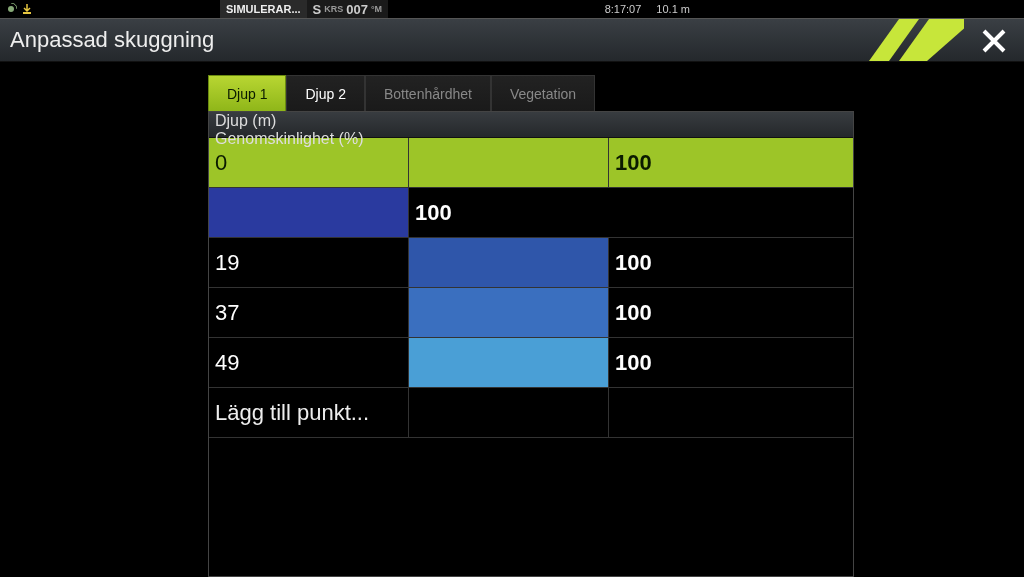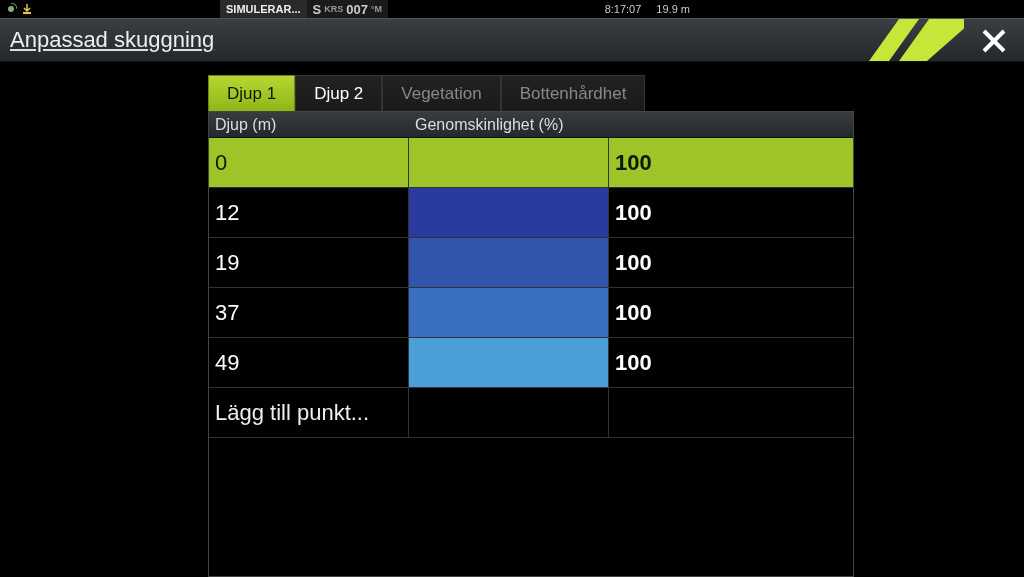--- a/index.html
+++ b/index.html
@@ -53,21 +53,20 @@
     }
     .title-bar {
       height: 44px;
       background: linear-gradient(#3a3f44, #24282c);
       border-top: 1px solid #555;
       border-bottom: 1px solid #111;
       display: flex;
       align-items: center;
       padding-left: 10px;
       position: relative;
-      text-decoration: underline;
     }
     .title-text {
       font-size: 22px;
       color: #eee;
     }
     .accent-stripes {
       position: absolute;
       right: 60px;
       top: 0;
       height: 100%;
@@ -91,21 +90,21 @@
       top: 75px;
     }
     .tabs {
       display: flex;
       height: 36px;
     }
     .tab {
       padding: 0 18px;
       display: flex;
       align-items: center;
-      font-size: 17px;
+      font-size: 14px;
       color: #888;
       border: 1px solid #333;
       border-bottom: none;
       background: linear-gradient(#222,#1a1a1a);
       cursor: pointer;
     }
     .tab.active {
       background: linear-gradient(#b8d632,#8fb619);
       color: #0a1a00;
       font-weight: 500;
@@ -120,20 +119,21 @@
       height: 466px;
       background: #000;
     }
     .thead {
       display: flex;
       height: 26px;
       background: linear-gradient(#383c40,#25282b);
       border-bottom: 1px solid #111;
       font-size: 16px;
       color: #ddd;
+      flex-direction: column;
     }
     .th1 { width: 200px; padding-left: 6px; display:flex;align-items:center; }
     .th2 { width: 200px; padding-left: 6px; display:flex;align-items:center; }
     .th3 { flex: 1; padding-left: 6px; display:flex;align-items:center; }
     .tbody {}
     .trow {
       display: flex;
       height: 50px;
       border-bottom: 1px solid #333;
       font-size: 22px;
@@ -167,57 +167,56 @@
   </div>
   <div class="status-sim">SIMULERAR...</div>
   <div class="status-heading">
     <span style="font-size:13px;">S</span>
     <span style="font-size:9px;color:#999;">KRS</span>
     <span style="font-size:13px;">007</span>
     <span style="font-size:9px;color:#999;">°M</span>
   </div>
   <div class="status-right">
     <span>8:17:07</span>
-    <span>19.9 m</span>
+    <span>10.1 m</span>
   </div>
 </div>
 
 <div class="title-bar">
   <span class="title-text">Anpassad skuggning</span>
   <svg class="accent-stripes" viewBox="0 0 120 44" preserveAspectRatio="none">
     <polygon points="55,0 75,0 45,44 25,44" fill="#c7e63a"></polygon>
     <polygon points="85,0 120,0 120,10 83,44 55,44" fill="#c7e63a"></polygon>
   </svg>
   <div class="close-btn">
     <svg width="26" height="26" viewBox="0 0 26 26">
         <path d="M3 3 L23 23 M23 3 L3 23" stroke="#fff" stroke-width="4"></path>
       </svg>
   </div>
 </div>
 
 <div class="content">
   <div class="tabs">
     <div class="tab active">Djup 1</div>
     <div class="tab secondary">Djup 2</div>
+    <div class="tab">Bottenhårdhet</div>
     <div class="tab">Vegetation</div>
-    <div class="tab">Bottenhårdhet</div>
   </div>
   <div class="table">
     <div class="thead">
       <div class="th1">Djup (m)</div>
       <div class="th3">Genomskinlighet (%)</div>
     </div>
     <div class="tbody">
       <div class="trow r0">
         <div class="td1">0</div>
         <div class="td2" style="background: rgb(157, 197, 40);"></div>
         <div class="td3">100</div>
       </div>
       <div class="trow">
-        <div class="td1">12</div>
         <div class="td2" style="background: rgb(42, 58, 159);"></div>
         <div class="td3">100</div>
       </div>
       <div class="trow">
         <div class="td1">19</div>
         <div class="td2" style="background: rgb(47, 86, 170);"></div>
         <div class="td3">100</div>
       </div>
       <div class="trow">
         <div class="td1">37</div>

